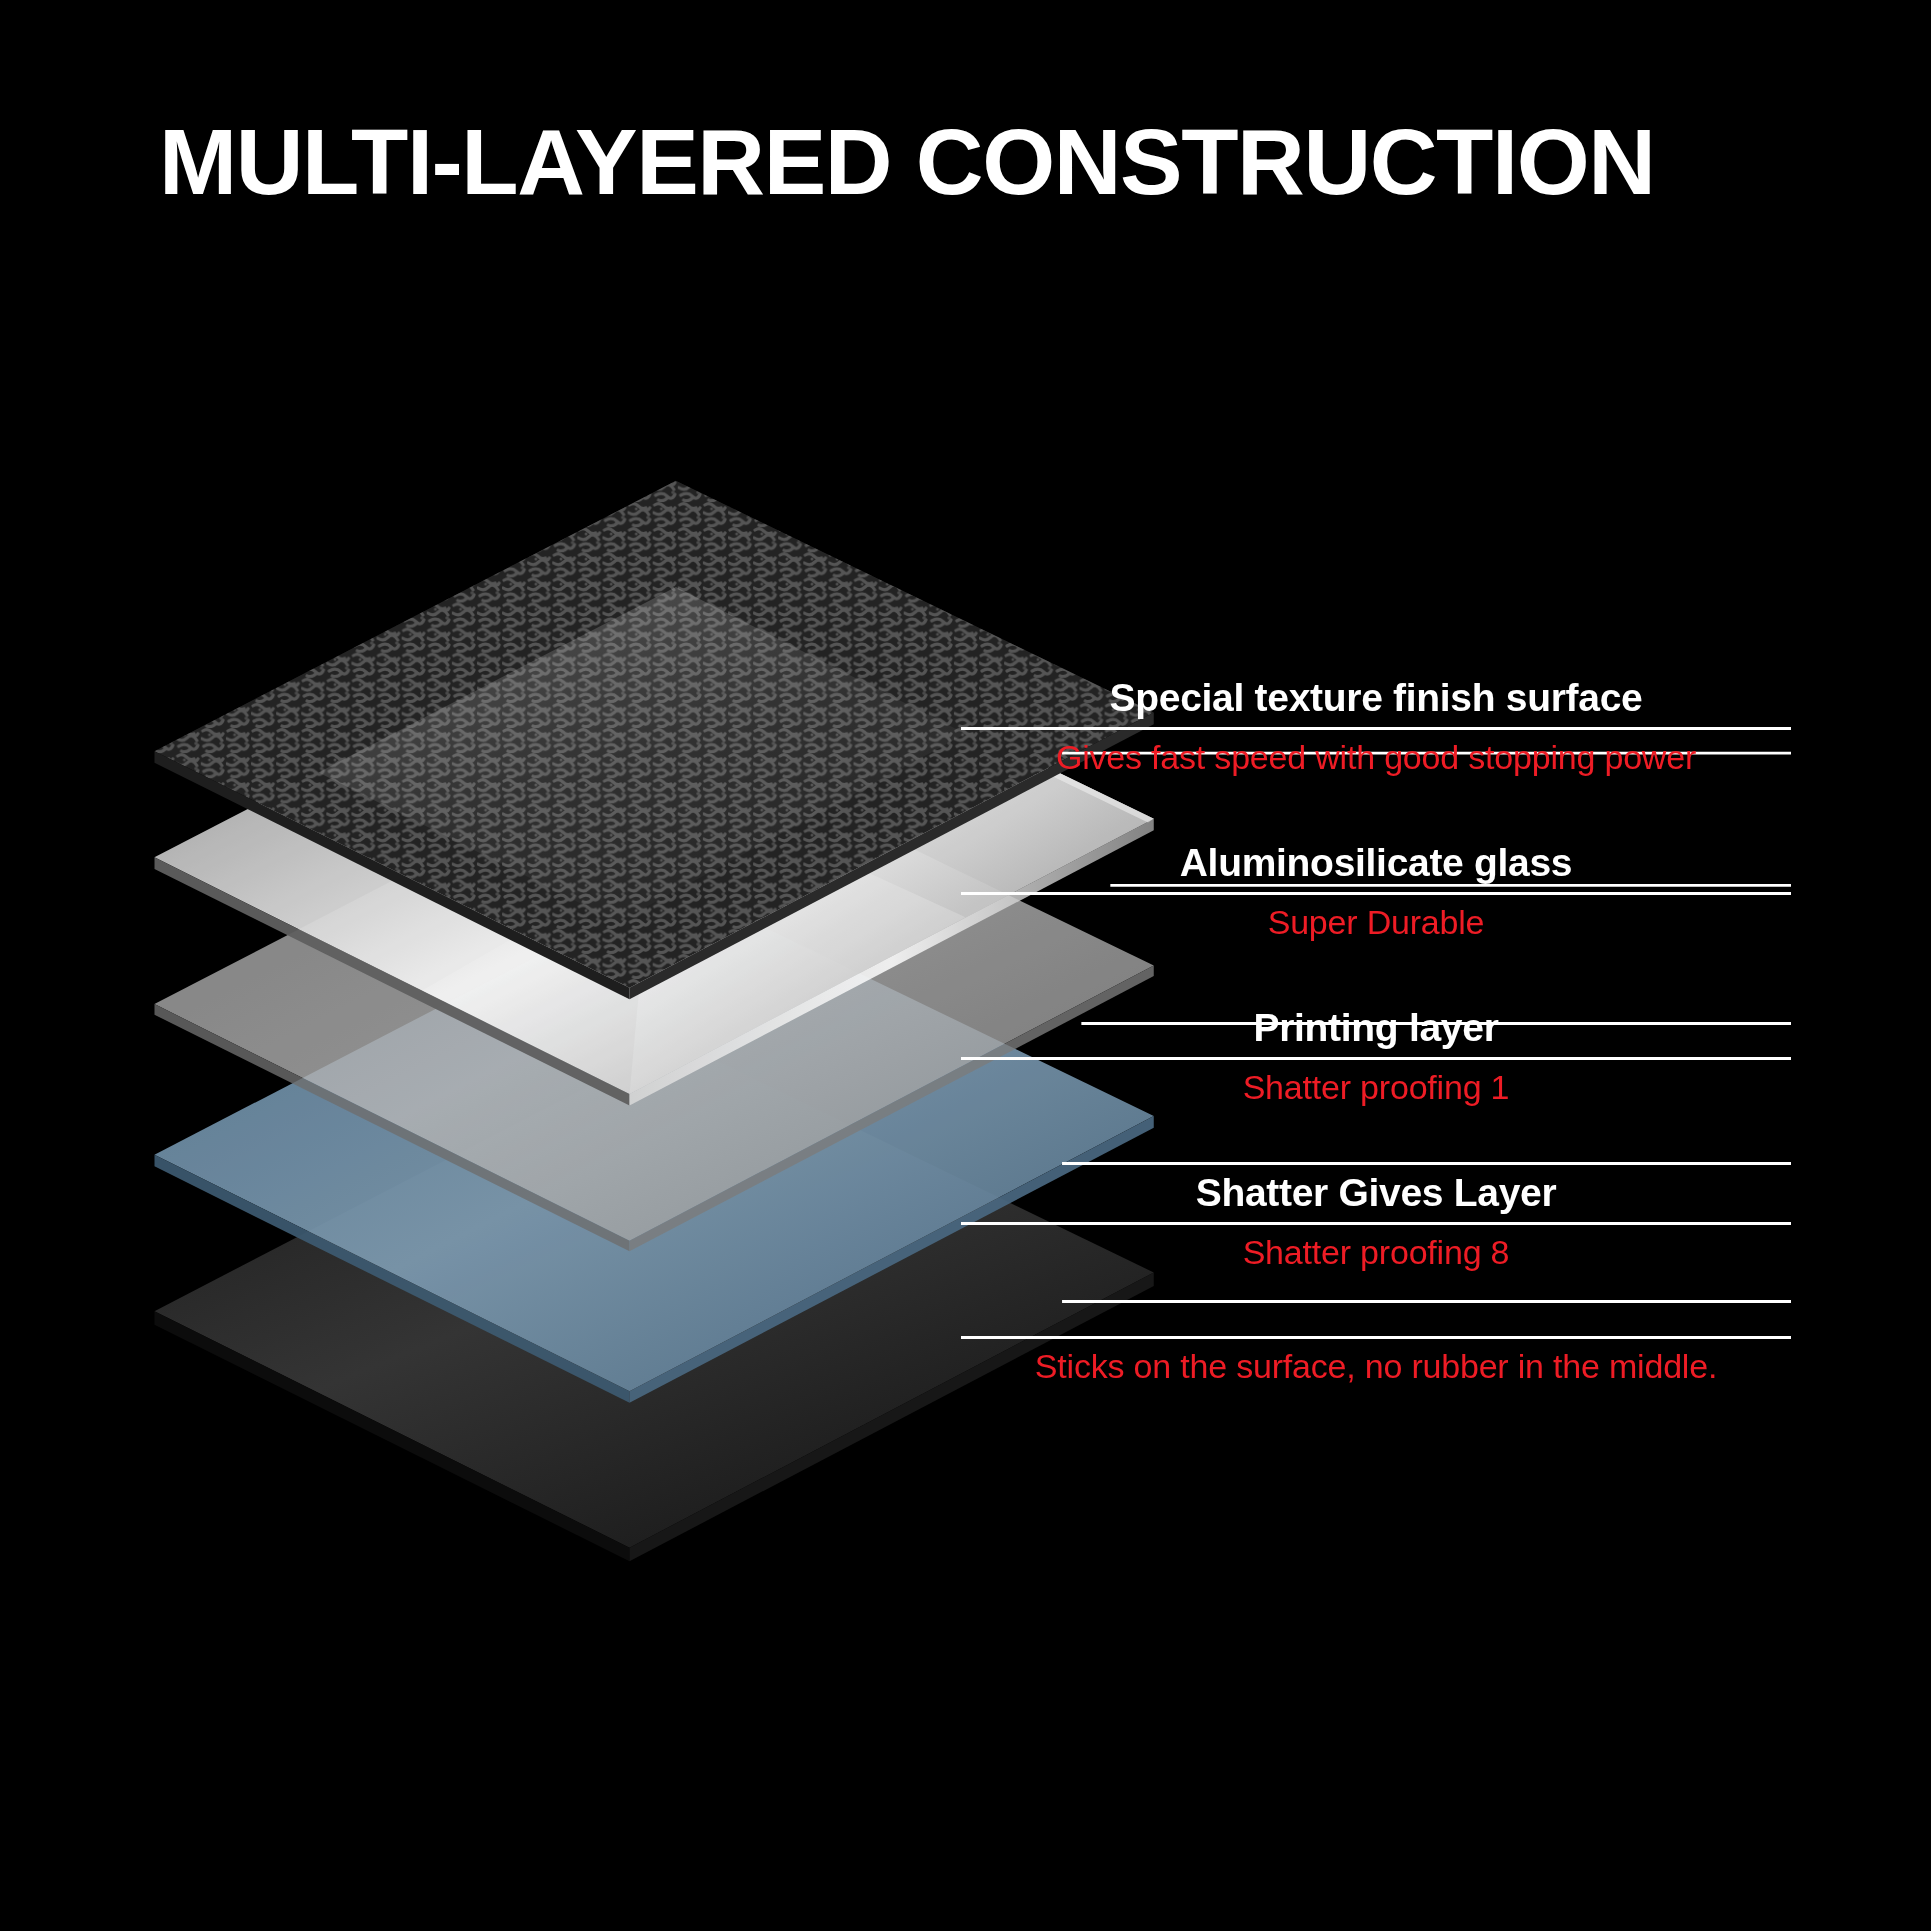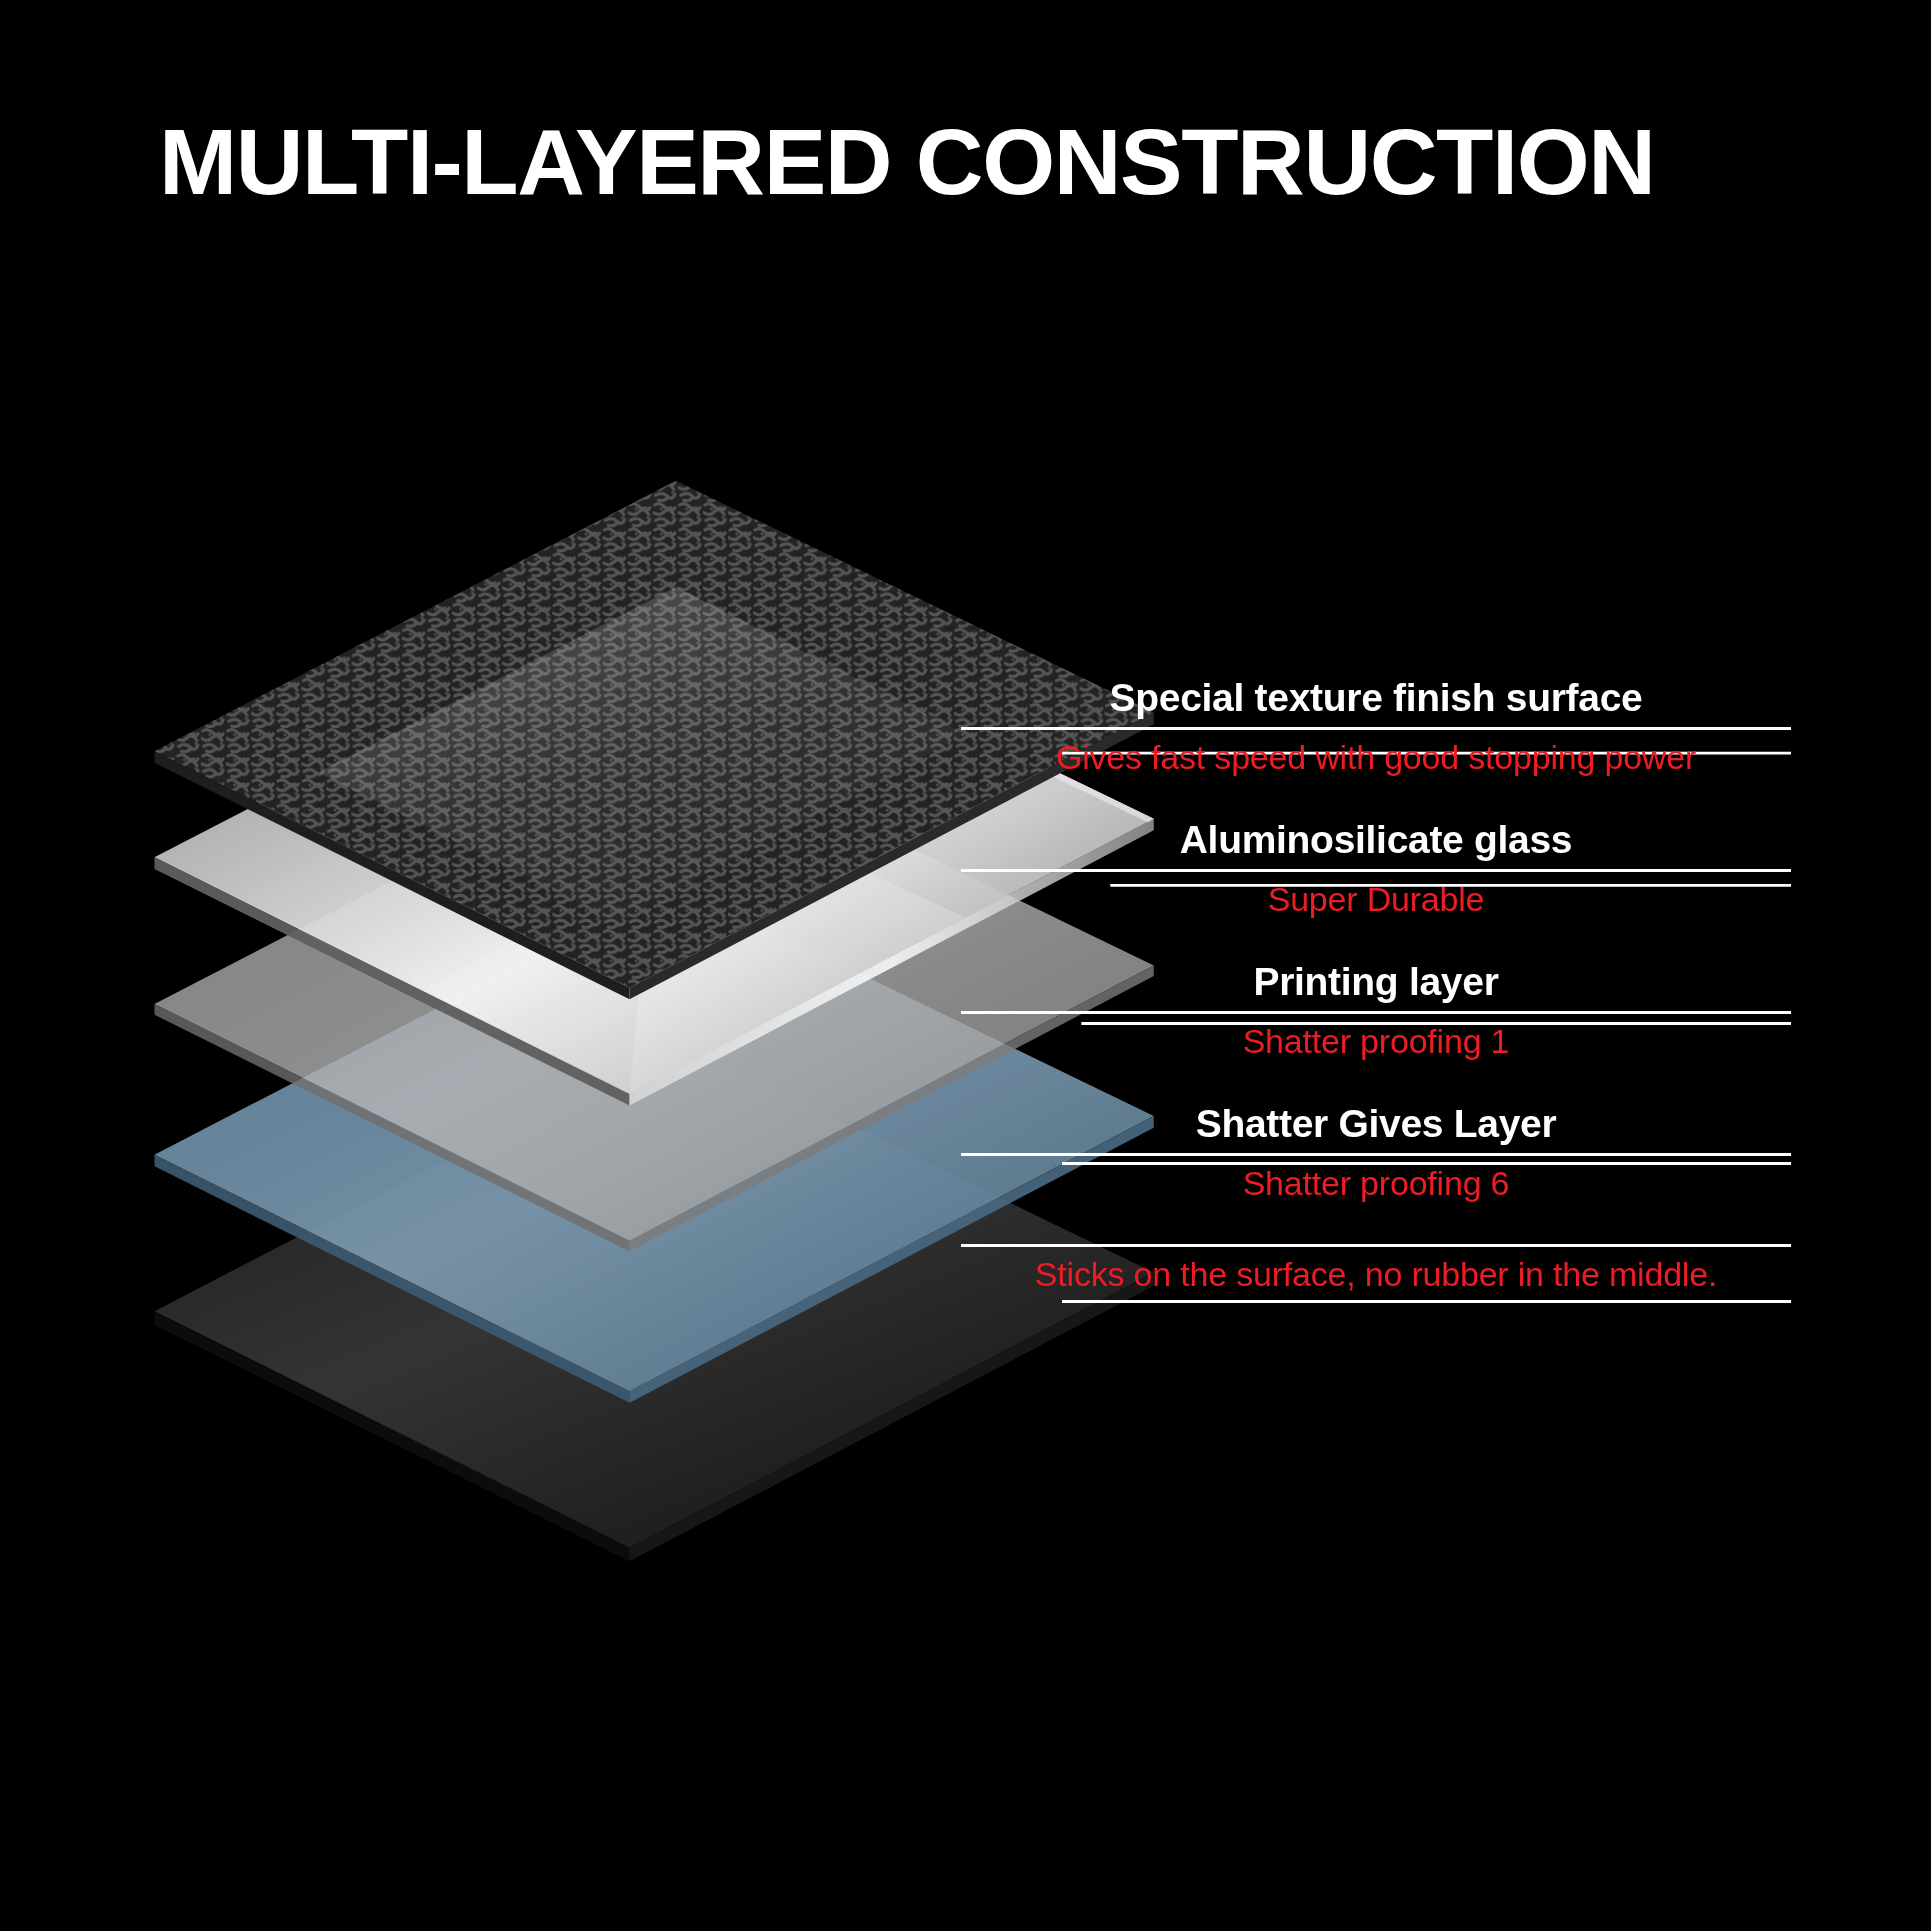--- a/index.html
+++ b/index.html
@@ -60,21 +60,21 @@
     width:100%;
   }
   .callout .sub-line{
     font-size:34px;
     font-weight:400;
     color:#ee1c25;
     letter-spacing:-0.2px;
     line-height:1.12;
     white-space:nowrap;
   }
-  .callout + .callout{ margin-top:42px; }
+  .callout + .callout{ margin-top:65px; }
 
   
   #leaders{ position:absolute; left:0; top:0; width:1931px; height:1931px; pointer-events:none; }
 </style>
 </head>
 <body>
 
 <div id="stage">
 
   <div id="title">MULTI-LAYERED CONSTRUCTION</div>
@@ -204,21 +204,21 @@
 
     <div class="callout">
       <div class="title-line">Printing layer</div>
       <div class="rule"></div>
       <div class="sub-line">Shatter proofing 1</div>
     </div>
 
     <div class="callout">
       <div class="title-line">Shatter Gives Layer</div>
       <div class="rule"></div>
-      <div class="sub-line">Shatter proofing 6</div>
+      <div class="sub-line">Shatter proofing 8</div>
     </div>
 
     <div class="callout">
       <div class="rule"></div>
       <div class="sub-line">Sticks on the surface, no rubber in the middle.</div>
     </div>
 
   </div>
 
 </div>

